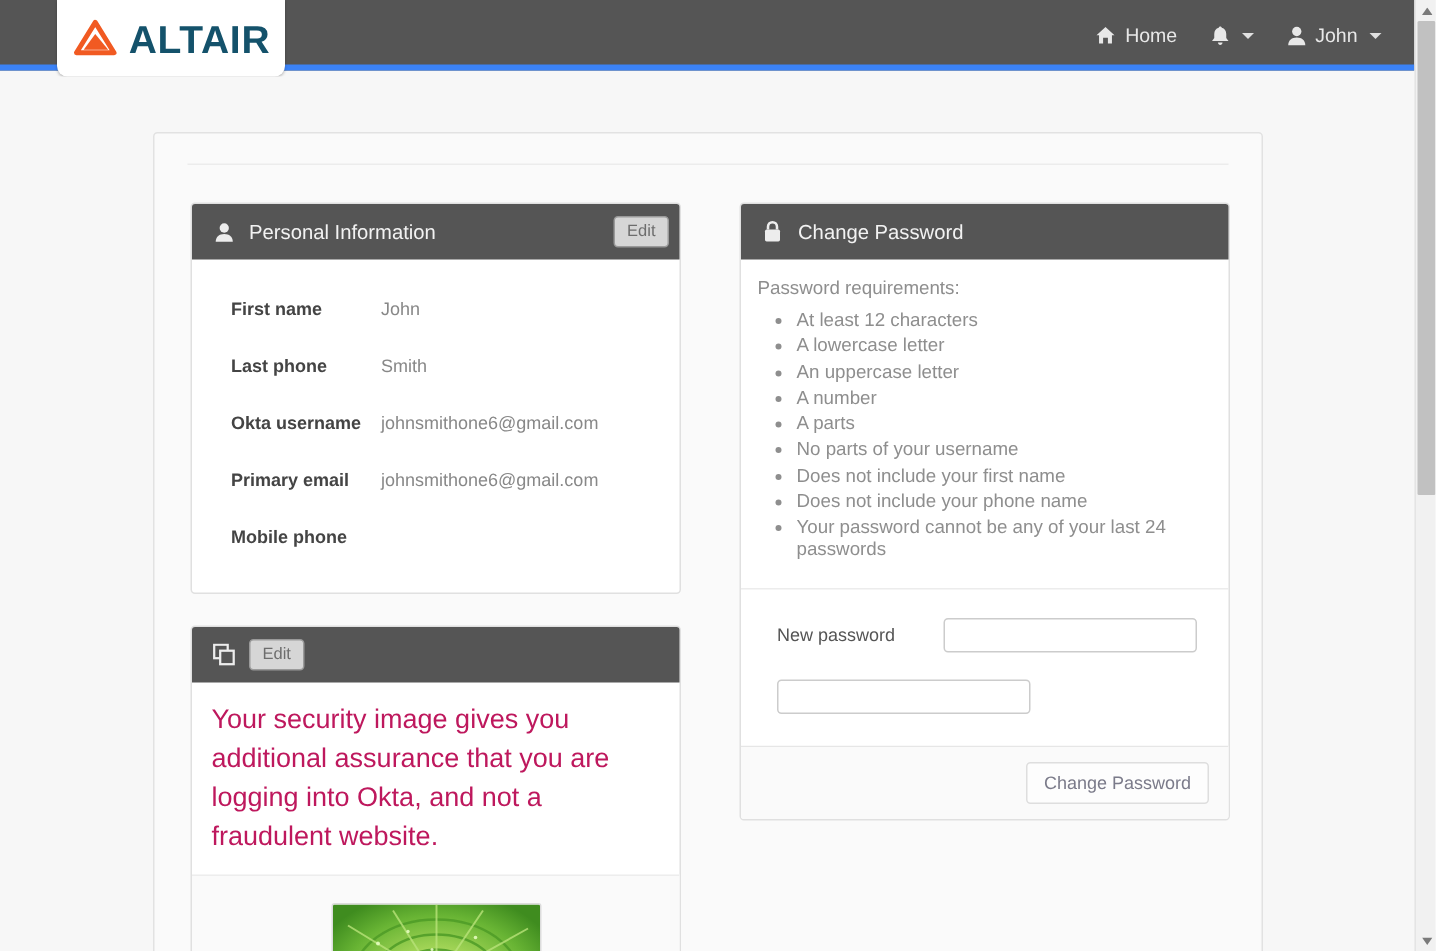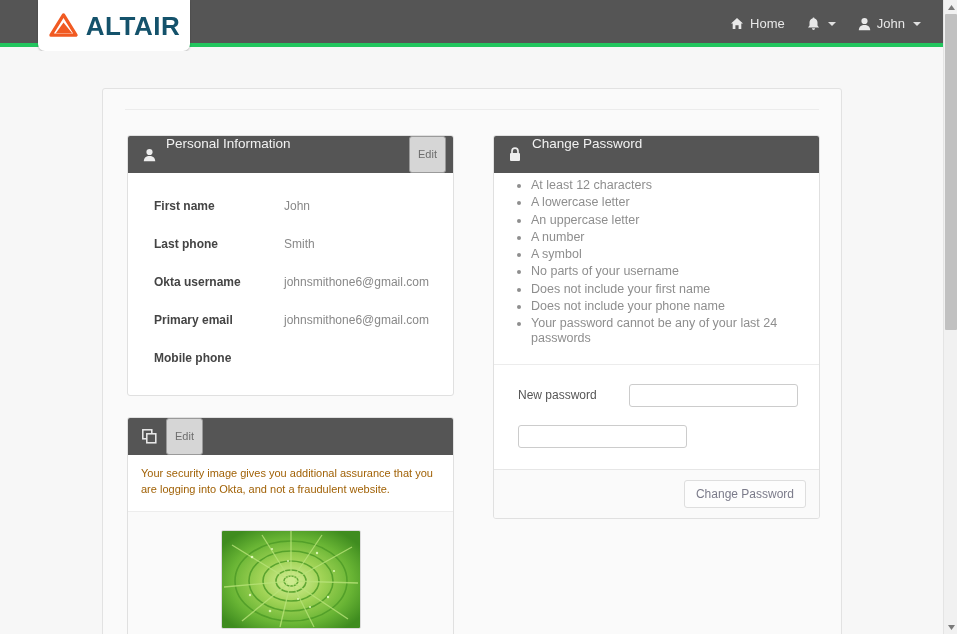--- a/index.html
+++ b/index.html
@@ -17,21 +17,21 @@
     position: relative;
   }
 
   
   .topbar {
     position: absolute;
     left: 0; top: 0;
     width: 943px;
     height: 47px;
     background: #555555;
-    border-bottom: 4px solid #22c55e;
+    border-bottom: 4px solid #3b82f6;
     box-sizing: border-box;
   }
   .logo-box {
     position: absolute;
     left: 38px; top: 0;
     width: 152px;
     height: 51px;
     background: #ffffff;
     border-bottom-left-radius: 7px;
     border-bottom-right-radius: 7px;
@@ -121,20 +121,21 @@
     border: 1px solid #e0e0e0;
     border-radius: 3px;
     margin-bottom: 21px;
     box-sizing: border-box;
   }
   .panel-head {
     background: #555555;
     color: #ffffff;
     height: 37px;
     display: flex;
+    align-items: center;
     padding: 0 7px 0 13px;
     border-top-left-radius: 2px;
     border-top-right-radius: 2px;
   }
   .panel-head .phicon {
     width: 16px;
     display: flex;
     align-items: center;
     justify-content: center;
     margin-right: 9px;
@@ -156,34 +157,33 @@
     line-height: 1.2;
   }
 
   .panel-body { padding: 14px 20px 18px 20px; }
 
   
   .info-row {
     display: flex;
     padding: 12px 0 12px 6px;
     font-size: 12px;
-    gap: 30px;
   }
   .info-label {
     width: 100px;
     color: #444;
     font-weight: bold;
     flex: none;
   }
   .info-value { color: #888; }
 
   
   .sec-text {
-    color: #a16207;
-    font-size: 11px;
+    color: #be185d;
+    font-size: 18px;
     line-height: 1.45;
     padding: 11px 13px 13px 13px;
   }
   .sec-img-wrap {
     border-top: 1px solid #ededed;
     background: #fafafa;
     padding: 18px 0 20px 0;
     display: flex;
     justify-content: center;
   }
@@ -426,26 +426,27 @@
           <div class="panel-head">
             <span class="phicon">
               <svg width="12" height="15" viewBox="0 0 12 15">
                 <path d="M3 6 L3 4.2 C3 2.4 4.3 1.1 6 1.1 C7.7 1.1 9 2.4 9 4.2 L9 6" fill="none" stroke="#ededed" stroke-width="1.7"></path>
                 <rect x="1" y="6" width="10" height="8" rx="1.1" fill="#ededed"></rect>
               </svg>
             </span>
             <span class="panel-title">Change Password</span>
           </div>
 
+          <div class="req-label">Password requirements:</div>
           <ul class="reqs">
             <li>At least 12 characters</li>
             <li>A lowercase letter</li>
             <li>An uppercase letter</li>
             <li>A number</li>
-            <li>A symbol</li>
+            <li>A parts</li>
             <li>No parts of your username</li>
             <li>Does not include your first name</li>
             <li>Does not include your phone name</li>
             <li>Your password cannot be any of your last 24 passwords</li>
           </ul>
 
           <div class="pw-sep"></div>
 
           <div style="padding:10px 0 12px 0;">
             <div class="form-row">

